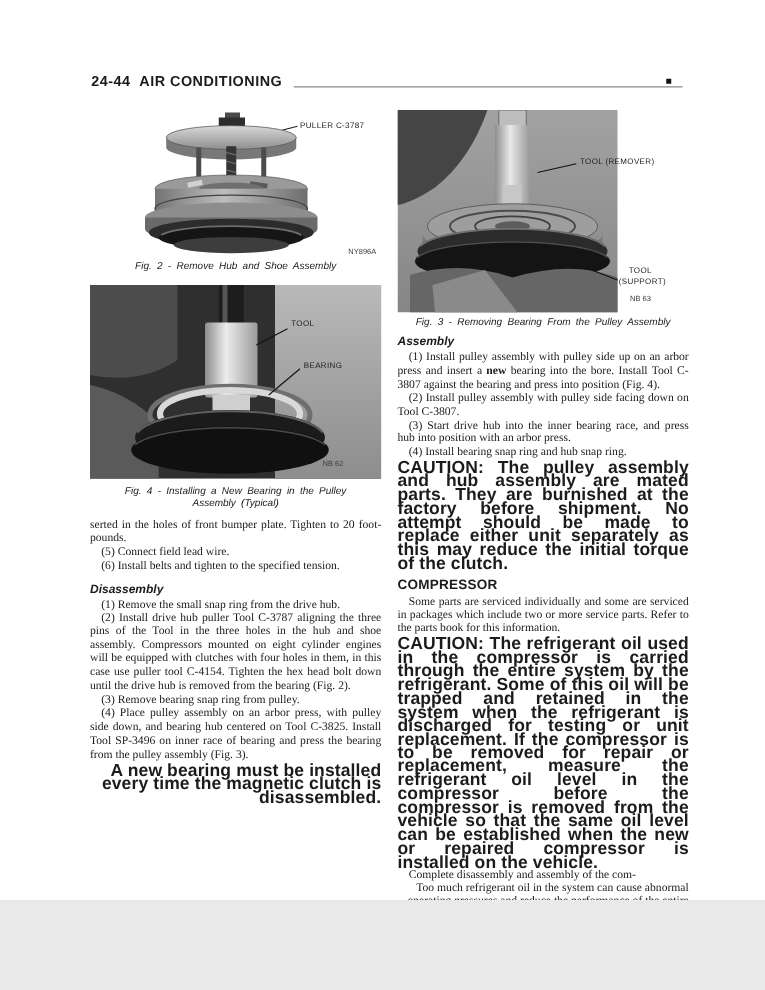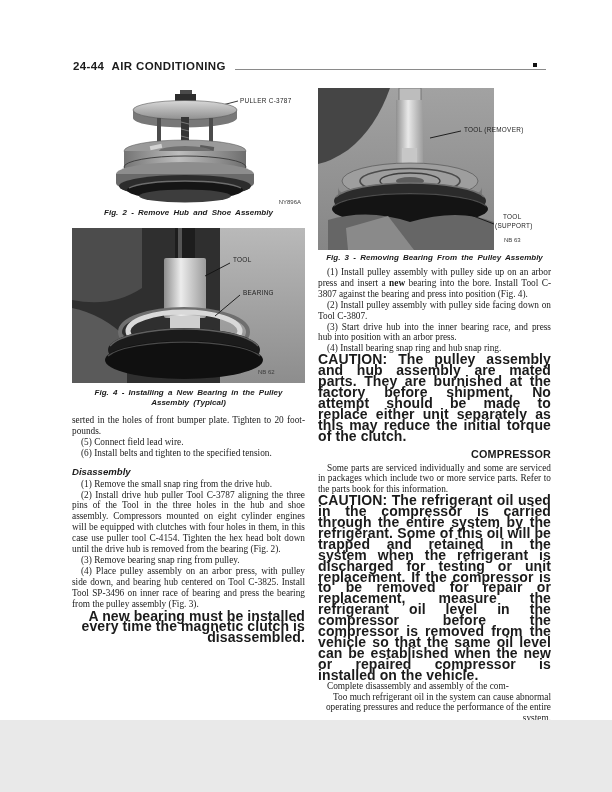--- a/index.html
+++ b/index.html
@@ -28,39 +28,39 @@
   .photo svg { display:block; }
   .photo-label {
     position:absolute; font-family:"Liberation Sans", sans-serif; font-size:6.4px;
     letter-spacing:.3px; color:#1d1d1d; white-space:nowrap;
   }
   .photo-code {
     position:absolute; font-family:"Liberation Sans", sans-serif; font-size:6px; color:#3c3c3c;
     white-space:nowrap;
   }
   .caption {
-    font-family:"Liberation Sans", sans-serif; font-weight:bold; font-style:italic;
+    font-family:"Liberation Sans", sans-serif; font-weight:normal; font-style:italic;
     font-size:8px; line-height:10px; text-align:center; margin:3px 2px 0 2px; word-spacing:2px;
   }
   .caption2 { margin-top:0;text-align:center; }
 
   
   .bodytext { margin-top:7px; }
   .bodytext p { margin:0; font-size:9.3px; line-height:10.9px; text-align:justify; }
   .bodytext p:last-child { text-align:right; }
   .indent { text-indent:9px; }
   .bold-serif { font-weight:bold; }
   .subhead {
     font-family:"Liberation Sans", sans-serif; font-weight:bold; font-style:italic;
     font-size:9.6px; line-height:11px; margin:7px 0 2px 0;
   }
   .subhead-top { margin-top:5px; }
   .section-head {
     font-family:"Liberation Sans", sans-serif; font-weight:bold;
-    font-size:10.8px; line-height:12px; margin:6px 0 3px 0; letter-spacing:.2px;text-align:right;
+    font-size:10.8px; line-height:12px; margin:6px 0 3px 0; letter-spacing:.2px;
   }
   .bold-sans, p.bold-sans {
     font-family:"Liberation Sans", sans-serif; font-weight:bold;
     font-size:14px; line-height:10.9px; letter-spacing:.1px;
   }
 </style>
 </head>
 <body>
 
 <div class="page">
@@ -202,20 +202,21 @@
         <line x1="176" y1="136" x2="150" y2="126" stroke="#111" stroke-width="0.9"></line>
       </svg>
       <span class="photo-label" style="left:146px; top:38px;">TOOL (REMOVER)</span>
       <span class="photo-label" style="left:185px; top:125px;">TOOL</span>
       <span class="photo-label" style="left:177px; top:134px;">(SUPPORT)</span>
       <span class="photo-code" style="left:186px; top:149px;">NB 63</span>
     </div>
     <div class="caption">Fig. 3 - Removing Bearing From the Pulley Assembly</div>
 
     <div class="bodytext" style="margin-top:4px;">
+      <div class="subhead subhead-top">Assembly</div>
       <p class="indent"><span>(1) Install pulley assembly with pulley side up on an arbor press and insert a </span><span class="bold-serif">new</span><span> bearing into the bore. Install Tool C-3807 against the bearing and press into position (Fig. 4).</span></p>
       <p class="indent">(2) Install pulley assembly with pulley side facing down on Tool C-3807.</p>
       <p class="indent">(3) Start drive hub into the inner bearing race, and press hub into position with an arbor press.</p>
       <p class="indent">(4) Install bearing snap ring and hub snap ring.</p>
       <p class="bold-sans">CAUTION: The pulley assembly and hub assembly are mated parts. They are burnished at the factory before shipment. No attempt should be made to replace either unit separately as this may reduce the initial torque of the clutch.</p>
       <div class="section-head">COMPRESSOR</div>
       <p class="indent">Some parts are serviced individually and some are serviced in packages which include two or more service parts. Refer to the parts book for this information.</p>
       <p class="bold-sans">CAUTION: The refrigerant oil used in the compressor is carried through the entire system by the refrigerant. Some of this oil will be trapped and retained in the system when the refrigerant is discharged for testing or unit replacement. If the compressor is to be removed for repair or replacement, measure the refrigerant oil level in the compressor before the compressor is removed from the vehicle so that the same oil level can be established when the new or repaired compressor is installed on the vehicle.</p>
       <p class="indent">Complete disassembly and assembly of the com-</p>
       <p class="indent">Too much refrigerant oil in the system can cause abnormal operating pressures and reduce the performance of the entire system.</p>

